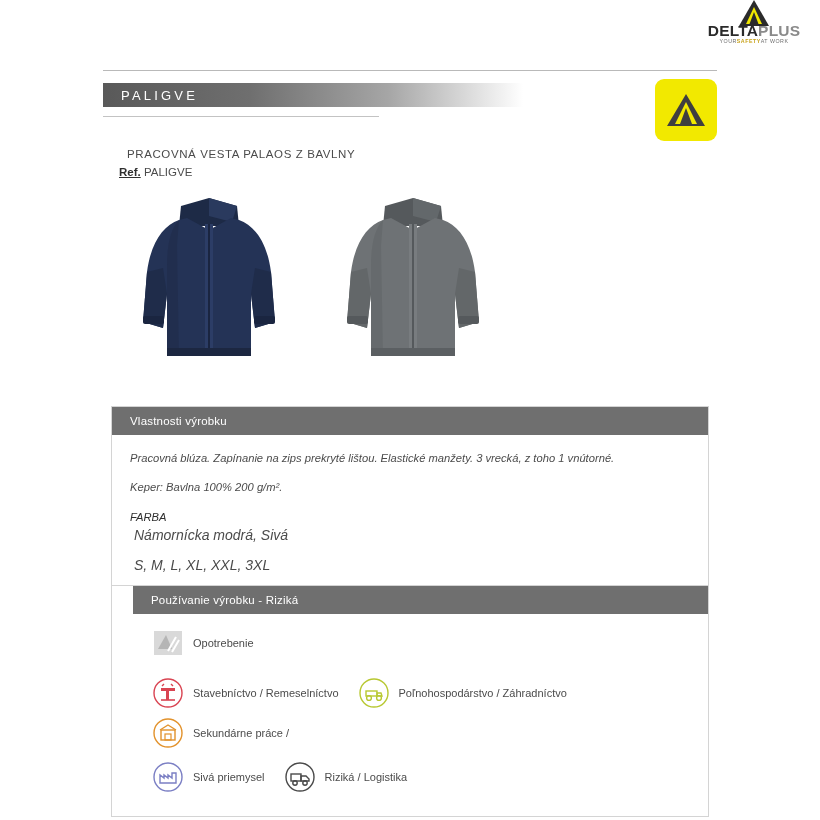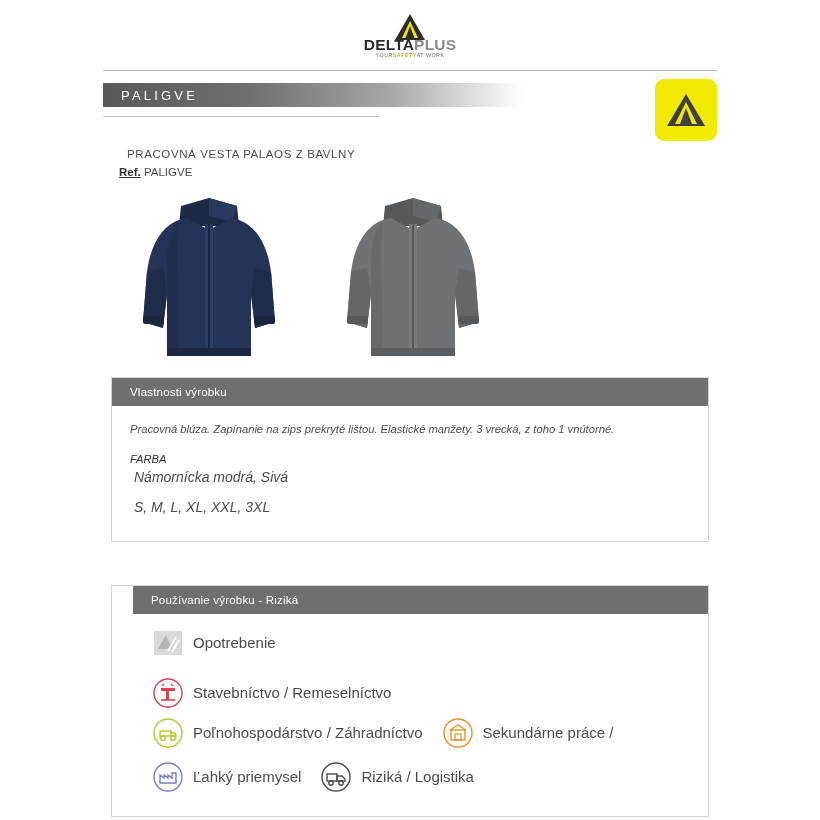--- a/index.html
+++ b/index.html
@@ -10,23 +10,23 @@
     background: #ffffff;
     font-family: "Liberation Sans", sans-serif;
     color: #3a3a3a;
     position: relative;
     overflow: hidden;
   }
 
   
   .logo-wrap {
     width: 100%;
-    padding-top: 14px;
-    display: flex;
-    justify-content: center;
+    padding-top: 0;
+    display: flex;
+    justify-content: flex-end;
   }
   .logo {
     position: relative;
     width: 132px;
     height: 48px;
   }
   .logo-mark {
     position: absolute;
     left: 50%;
     top: 0;
@@ -153,21 +153,21 @@
     background: #6f6f6f;
     color: #ffffff;
     font-size: 11.5px;
     display: flex;
     align-items: center;
     padding-left: 18px;
     letter-spacing: 0.2px;
   }
   .panel-body { padding: 16px 18px 14px 18px; font-style: italic; }
 
-  #panel-features { top: 377px; }
+  #panel-features { top: 406px; }
   #panel-usage { top: 585px; height: 232px; padding-left: 21px; }
 
   .feat-line {
     font-size: 11.2px;
     color: #4b4b4b;
     margin: 0 0 14px 0;
     line-height: 1.35;
   }
   .feat-label {
     font-size: 11.2px;
@@ -200,21 +200,21 @@
   .risk-ico {
     width: 34px;
     height: 34px;
     flex: 0 0 34px;
     margin-right: 8px;
     display: flex;
     align-items: center;
     justify-content: center;
   }
   .risk-label {
-    font-size: 15px;
+    font-size: 11px;
     color: #4b4b4b;
     line-height: 1.3;
   }
   .risk-row.first { margin-bottom: 10px; }
 </style>
 </head>
 <body>
 
 <div class="logo-wrap">
   <div class="logo">
@@ -301,20 +301,21 @@
   </div>
 
 </div>
 
 <div class="panel" id="panel-features">
   <div class="panel-head">
     <span>Vlastnosti výrobku</span>
   </div>
   <div class="panel-body">
     <p class="feat-line">Pracovná blúza. Zapínanie na zips prekryté lištou. Elastické manžety. 3 vrecká, z toho 1 vnútorné.</p>
+    <p class="feat-line">Keper: Bavlna 100% 200 g/m².</p>
     <p class="feat-label">FARBA</p>
     <p class="feat-value">Námornícka modrá, Sivá</p>
     <p class="feat-value">S, M, L, XL, XXL, 3XL</p>
   </div>
 </div>
 
 <div class="panel" id="panel-usage">
   <div class="panel-head">
     <span>Používanie výrobku - Riziká</span>
   </div>
@@ -373,21 +374,21 @@
     </div>
 
     <div class="risk-row">
       <div class="risk-item">
         <span class="risk-ico">
           <svg width="32" height="32" viewBox="0 0 32 32">
             <circle cx="16" cy="16" r="14" fill="none" stroke="#7b7fc4" stroke-width="1.4"></circle>
             <path d="M8 22 L8 14 L12 17 L12 14 L16 17 L16 14 L20 17 L20 12 L24 12 L24 22 Z" fill="none" stroke="#7b7fc4" stroke-width="1.4"></path>
           </svg>
         </span>
-        <span class="risk-label">Ľahký priemysel</span>
+        <span class="risk-label">Sivá priemysel</span>
       </div>
       <div class="risk-item">
         <span class="risk-ico">
           <svg width="32" height="32" viewBox="0 0 32 32">
             <circle cx="16" cy="16" r="14" fill="none" stroke="#4a4a4a" stroke-width="1.4"></circle>
             <rect x="7" y="13" width="10" height="7" fill="none" stroke="#4a4a4a" stroke-width="1.4"></rect>
             <path d="M17 15 L22 15 L25 18 L25 20 L17 20 Z" fill="none" stroke="#4a4a4a" stroke-width="1.4"></path>
             <circle cx="11" cy="22" r="2.2" fill="none" stroke="#4a4a4a" stroke-width="1.4"></circle>
             <circle cx="21" cy="22" r="2.2" fill="none" stroke="#4a4a4a" stroke-width="1.4"></circle>
           </svg>

